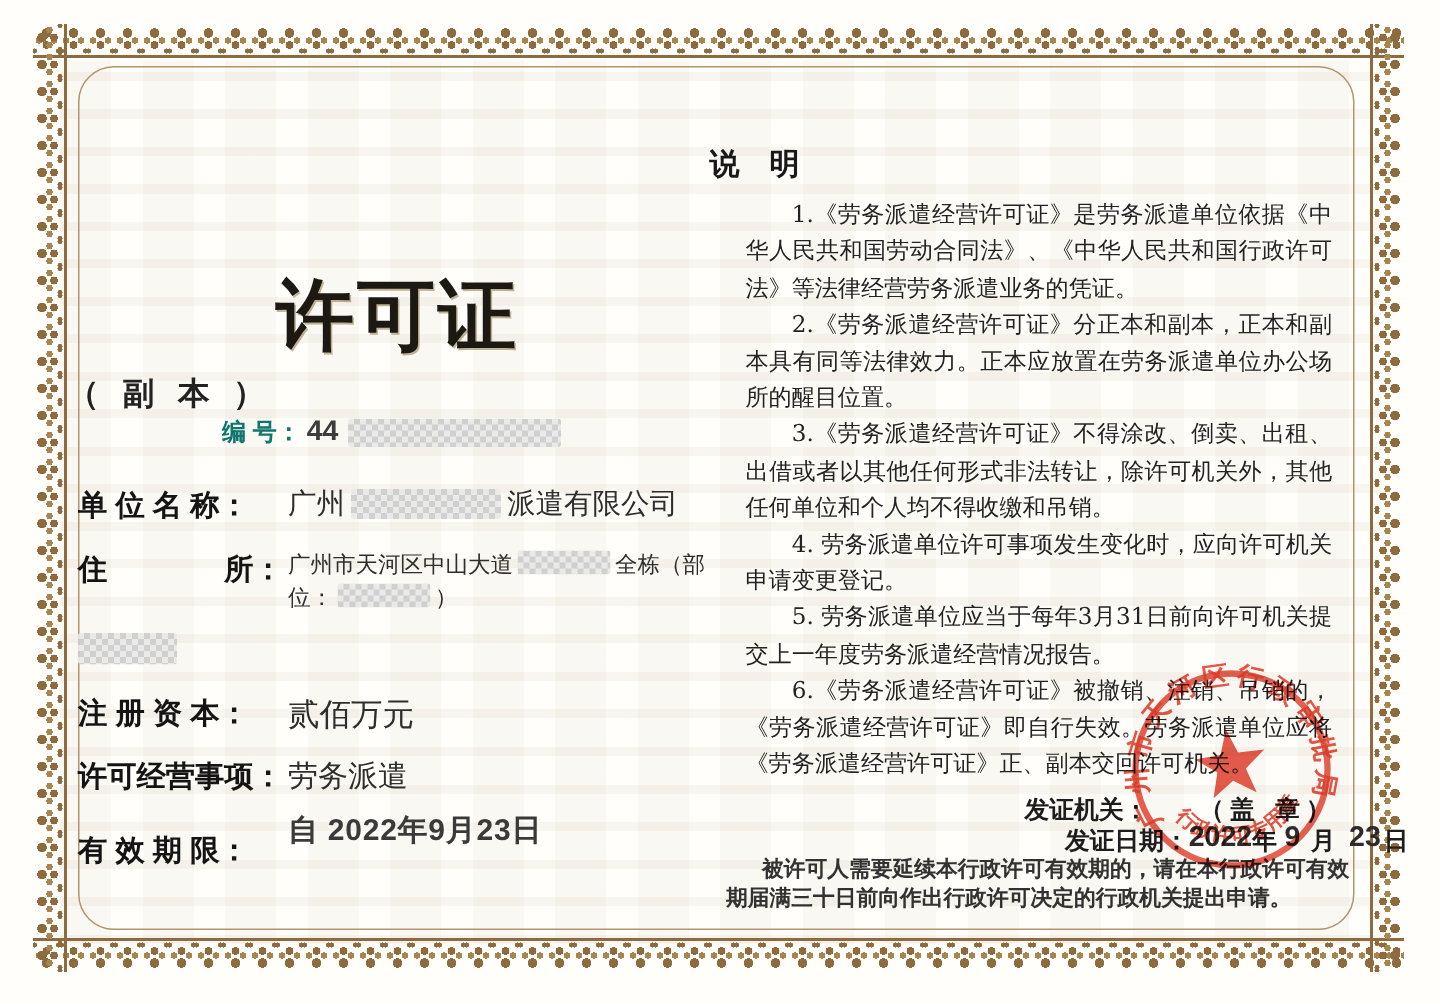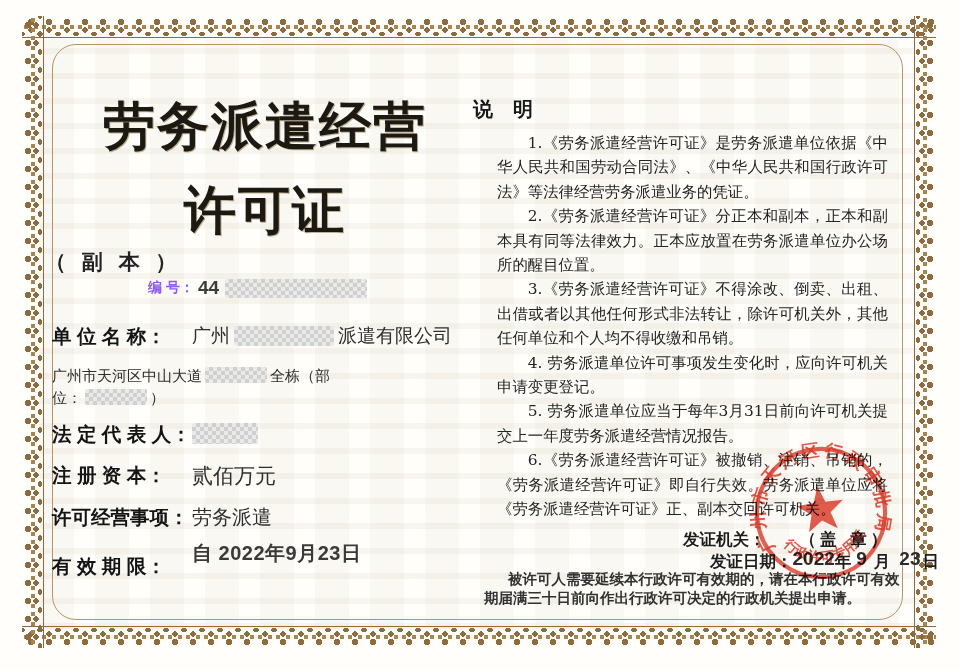--- a/index.html
+++ b/index.html
@@ -51,21 +51,21 @@
   
   .title{position:absolute; left:45px; width:440px; text-align:center;
     color:var(--ink); font-weight:900; font-size:52px; letter-spacing:2px;
     font-family:"Liberation Sans", sans-serif;
     text-shadow:1px 1px 0 rgba(120,90,30,.45);}
   .title-l1{top:92px;} .title-l2{top:176px;}
   .copy-type{position:absolute; left:45px; width:440px; top:248px; 
     font-size:21px; font-weight:700; letter-spacing:5px; color:#222;}
 
   .serial-row{position:absolute; left:148px; top:277px; display:flex; align-items:center;}
-  .serial-label{font-size:14px; font-weight:700; color:#8b5cf6; white-space:pre;}
+  .serial-label{font-size:16px; font-weight:700; color:#0f766e; white-space:pre;}
   .serial-value{font-size:19px; font-weight:600; color:#3c3c3c; margin-left:4px;}
 
   .row{position:absolute; left:52px; display:flex; align-items:flex-start;}
   .flabel{width:140px; flex:none; font-size:19.5px; font-weight:700; color:#141414; white-space:pre;}
   .fvalue{font-family:"DejaVu Serif","Liberation Serif",serif; font-size:19px; color:#2e2e2e;}
   .row-unit{top:323px;} .row-addr{top:366px;} .row-legal{top:421px;}
   .row-cap{top:462px;} .row-lic{top:504px;} .row-valid{top:540px;}
   .addr-val{font-size:15px; line-height:1.45; max-width:312px;}
   .cap-val{font-size:21px;} .lic-val{font-size:20px;}
   .valid-label{margin-top:13px;}
@@ -107,44 +107,43 @@
 <body>
 
 <div class="page">
 
   <div class="orn orn-h orn-top"></div>
   <div class="orn orn-h orn-bottom"></div>
   <div class="orn orn-v orn-left"></div>
   <div class="orn orn-v orn-right"></div>
   <div class="inner-frame"></div>
 
-  <div class="title title-l1">劳务派遣经营</div>
   <div class="title title-l2">许可证</div>
   <div class="copy-type">（ 副 本 ）</div>
 
   <div class="serial-row">
     <span class="serial-label">编 号：</span>
     <span class="serial-value">44</span>
     <span class="mosaic mz-serial"></span>
   </div>
 
   <div class="row row-unit">
     <span class="flabel">单 位 名 称：</span>
     <span class="fvalue"><span>广州</span><span class="mosaic mz-unit"></span><span>派遣有限公司</span></span>
   </div>
 
   <div class="row row-addr">
+    <span class="flabel">住　　　　所：</span>
     <span class="fvalue addr-val">
       <span><span>广州市天河区中山大道</span><span class="mosaic mz-addr"></span><span>全栋（部</span></span><br>
       <span><span>位：</span><span class="mosaic mz-addr"></span><span>）</span></span>
     </span>
   </div>
 
   <div class="row row-legal">
-    <span class="flabel">法 定 代 表 人：</span>
     <span class="fvalue"><span class="mosaic mz-legal"></span></span>
   </div>
 
   <div class="row row-cap">
     <span class="flabel">注 册 资 本：</span>
     <span class="fvalue cap-val">贰佰万元</span>
   </div>
 
   <div class="row row-lic">
     <span class="flabel">许可经营事项：</span>

